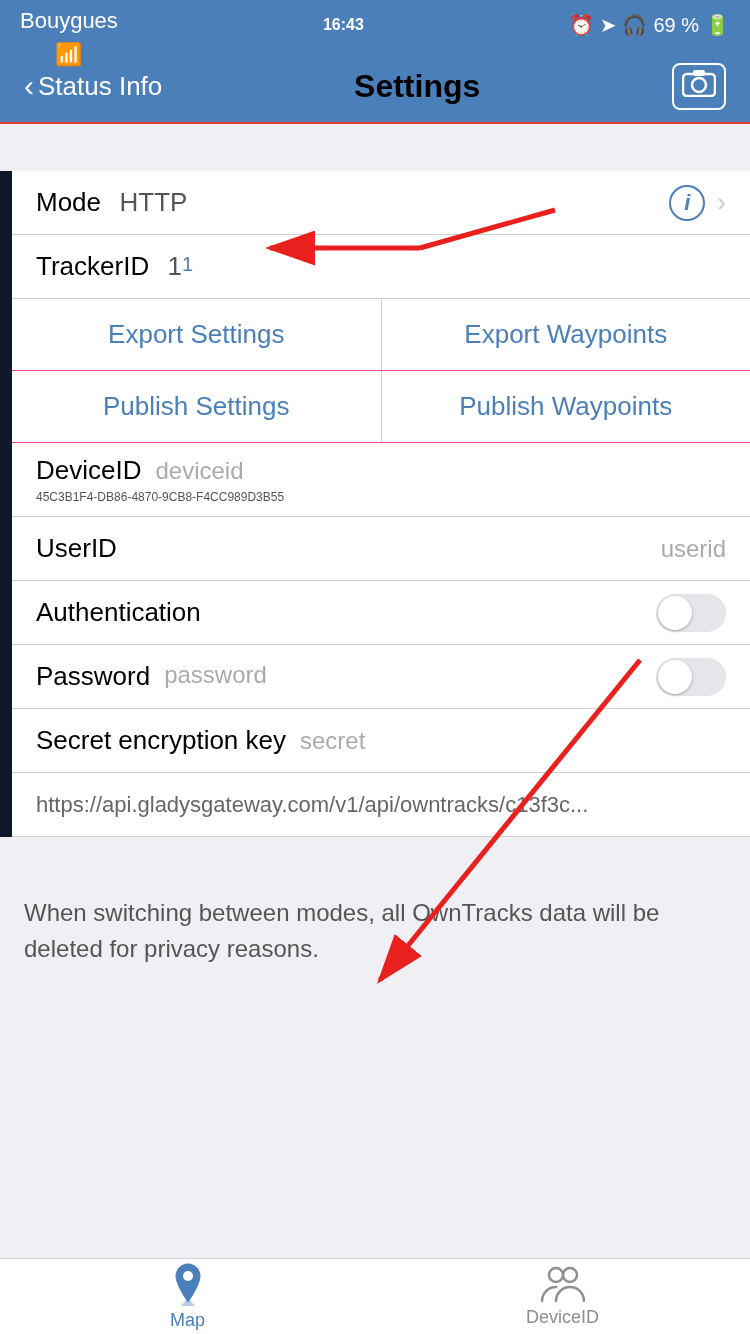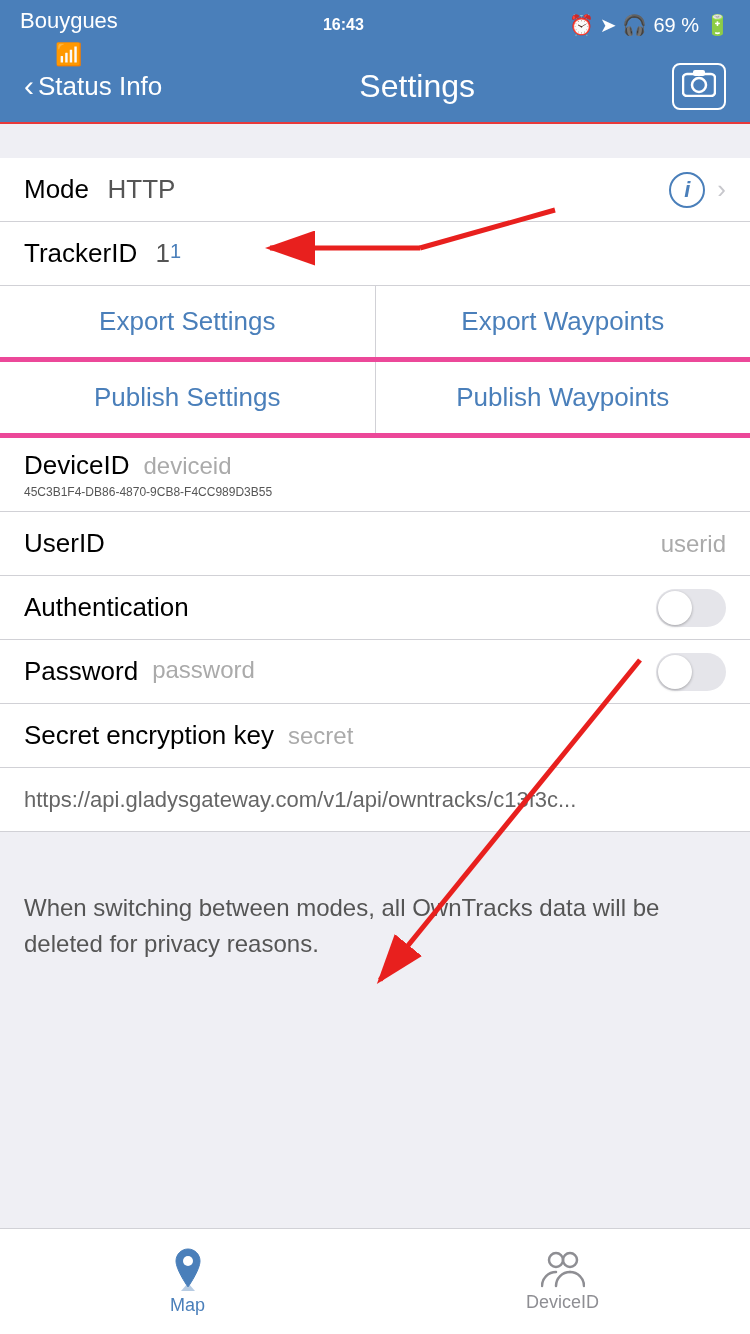--- a/index.html
+++ b/index.html
@@ -70,42 +70,43 @@
       align-items: center;
       color: white;
       font-size: 26px;
       cursor: pointer;
     }
     .nav-back-arrow {
       font-size: 30px;
       margin-right: 4px;
     }
     .nav-title {
-      color: #ffffff;
+      color: #000000;
       font-size: 32px;
-      font-weight: 400;
+      font-weight: 700;
     }
     .nav-camera {
       color: white;
       font-size: 30px;
       cursor: pointer;
       border: 2px solid white;
       border-radius: 8px;
       padding: 4px 8px;
     }
 
     
     .content {
       background: #efeff4;
     }
 
     
     .section {
       background: #0f172a;
-      margin-top: 4px;
+      margin-top: 17px;
+      padding-left: 12px;
     }
 
     .section-gap {
       height: 30px;
       background: #efeff4;
     }
 
     
     .row {
       display: flex;
@@ -162,21 +163,21 @@
     }
     .chevron {
       color: #c7c7cc;
       font-size: 26px;
     }
 
     
     .btn-row {
       display: flex;
       background: white;
-      border-bottom: 5px solid #ec4899;
+      border-bottom: 1px solid #ec4899;
     }
     .btn-cell {
       flex: 1;
       display: flex;
       align-items: center;
       justify-content: center;
       padding: 20px 10px;
       color: #4a7fba;
       font-size: 26px;
       font-weight: 400;
@@ -237,21 +238,21 @@
       width: 750px;
       pointer-events: none;
     }
 
     
     .tab-bar {
       position: fixed;
       bottom: 0;
       left: 0;
       width: 750px;
-      height: 106px;
+      height: 76px;
       background: white;
       border-top: 1px solid #d1d1d6;
       display: flex;
       align-items: center;
     }
     .tab-item {
       flex: 1;
       display: flex;
       flex-direction: column;
       align-items: center;

